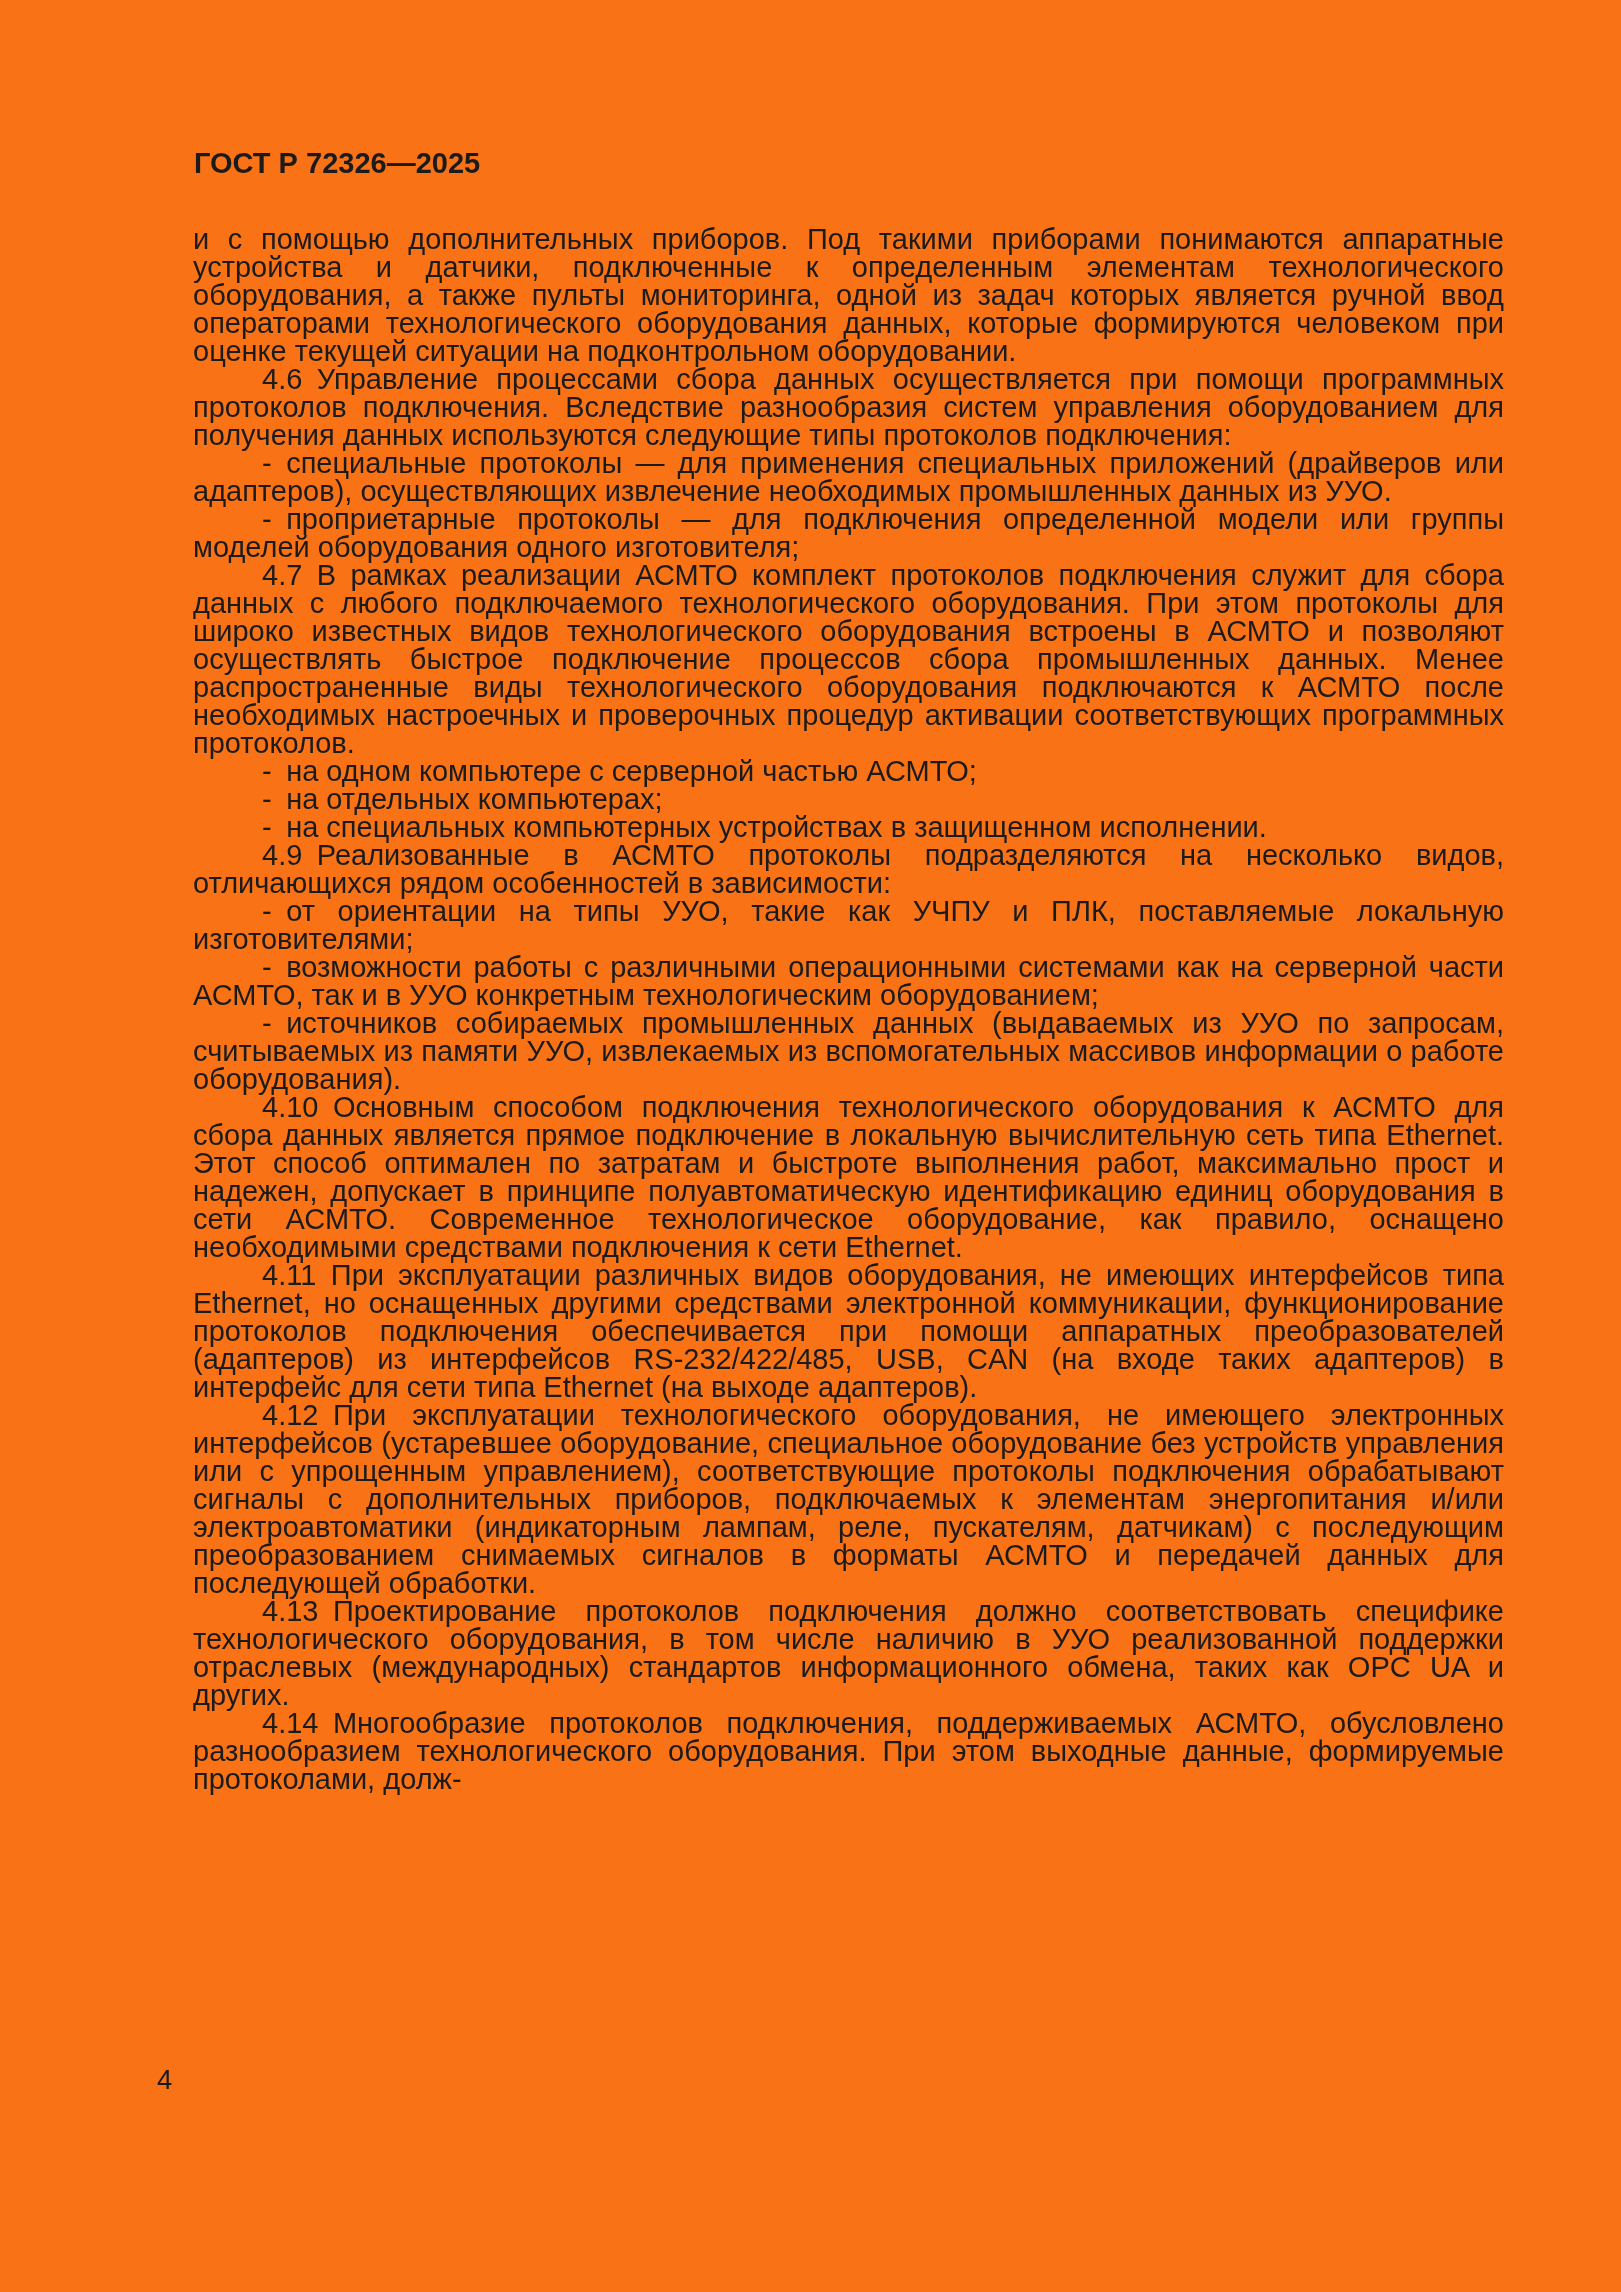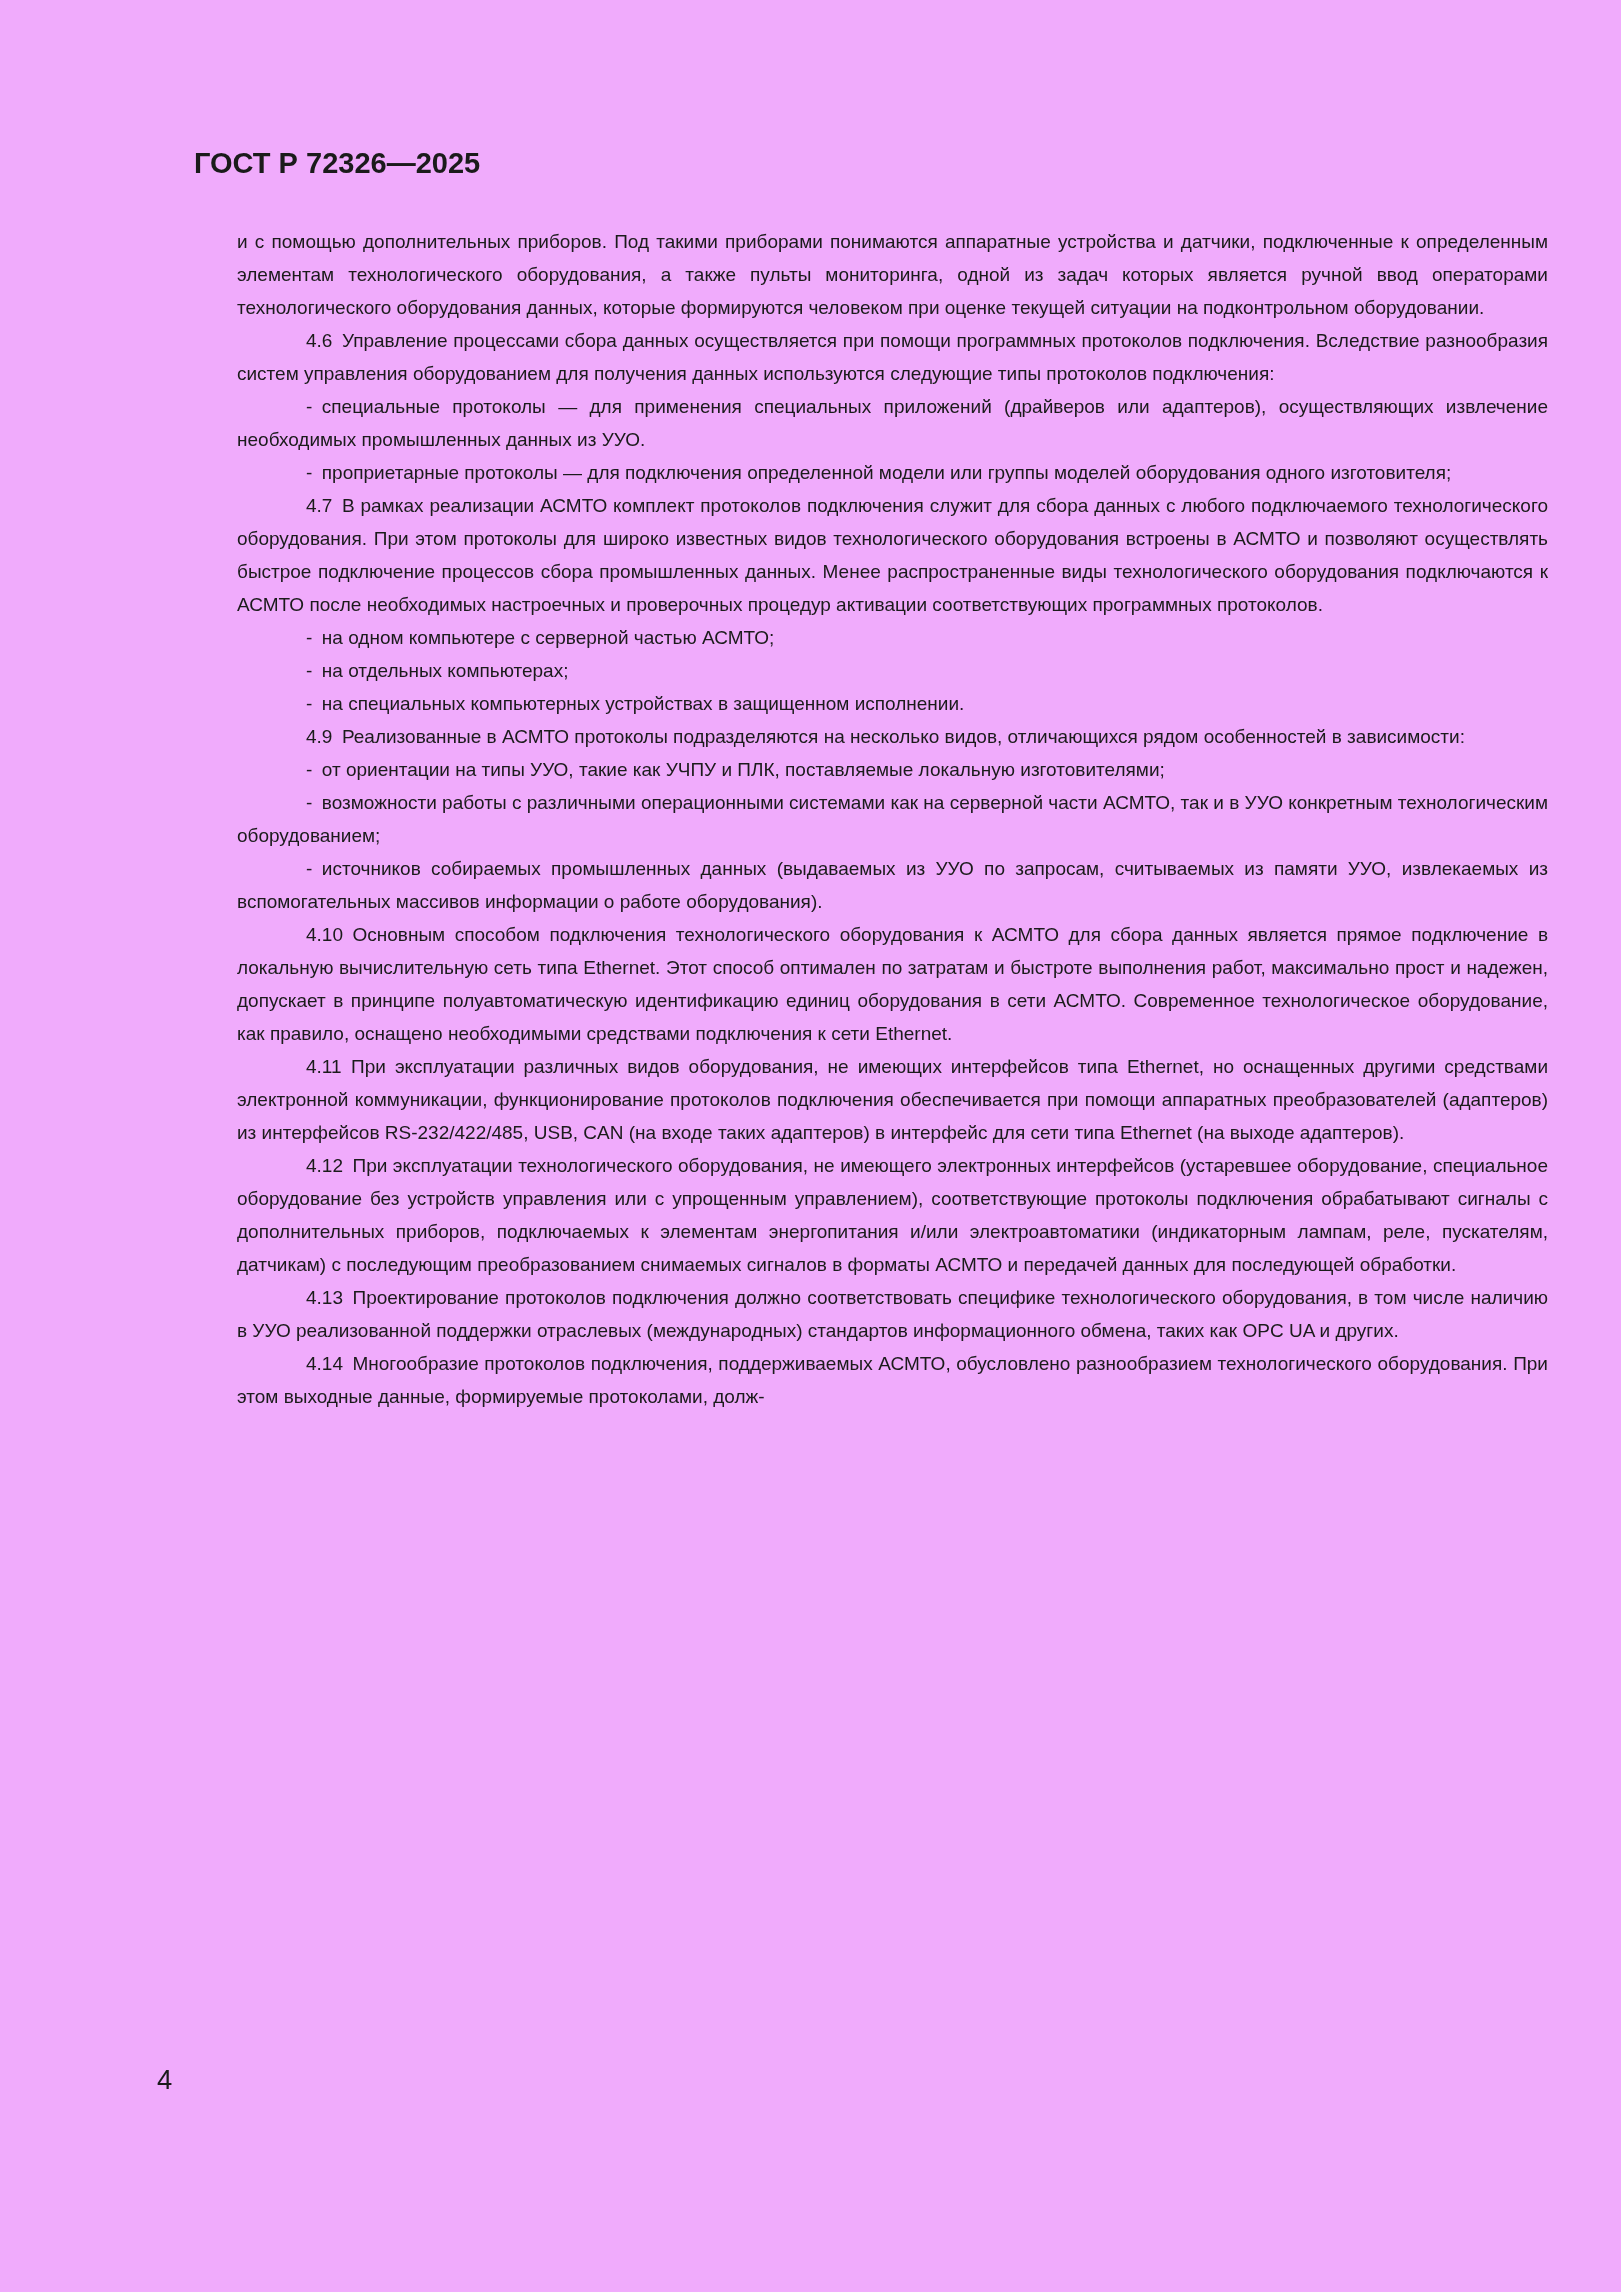--- a/index.html
+++ b/index.html
@@ -11,41 +11,40 @@
     width: 1621px;
     height: 2293px;
     position: relative;
     font-family: "Liberation Sans", sans-serif;
     color: #1b1b1b;
     -webkit-font-smoothing: antialiased;
   }
   .page {
     position: absolute;
     inset: 0;
-    background: #f0abfc;
+    background: #f97316;
     overflow: hidden;
   }
   .doc-header {
     position: absolute;
     left: 194px;
     top: 147px;
     font-size: 29px;
     font-weight: 700;
     line-height: 33px;
     white-space: nowrap;
   }
   .doc-body {
     position: absolute;
     left: 193px;
     top: 225px;
     width: 1311px;
-    font-size: 19px;
-    line-height: 33px;
+    font-size: 29px;
+    line-height: 28px;
     text-align: justify;
-    margin-left: 44px;
   }
   .para {
     margin: 0;
     padding: 0;
     hyphens: manual;
     -webkit-hyphens: manual;
   }
   .para.indent {
     text-indent: 69px;
   }

